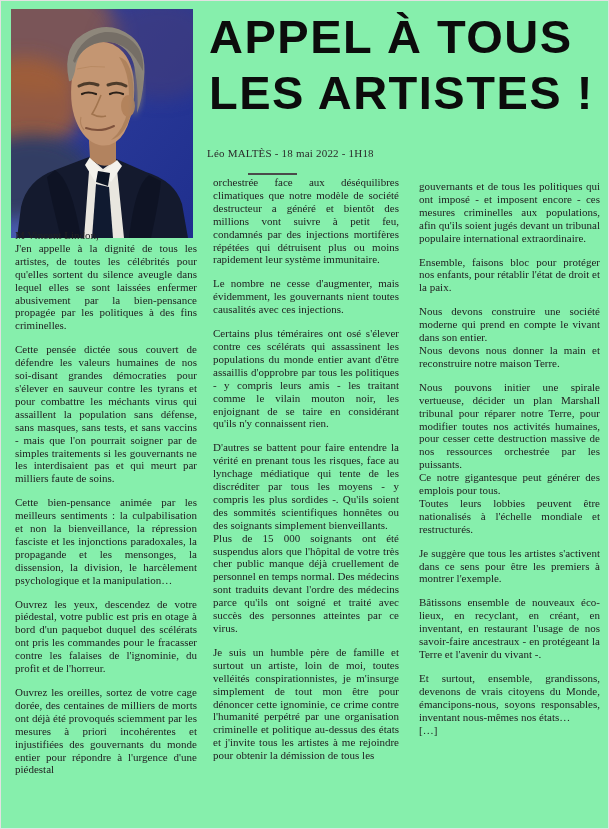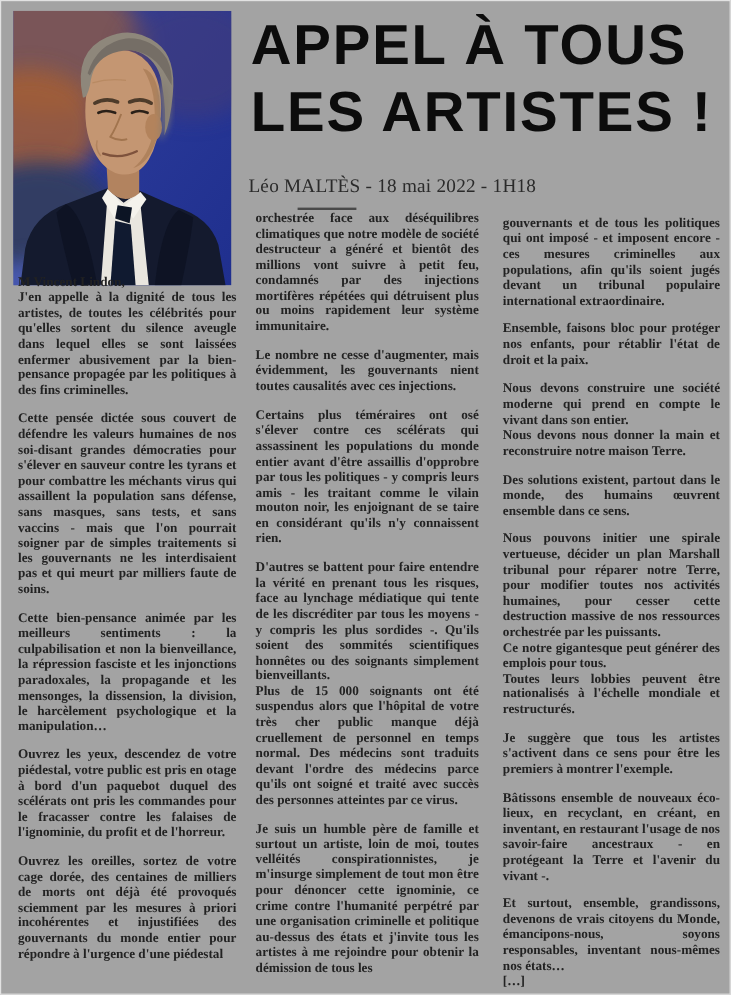--- a/index.html
+++ b/index.html
@@ -1,19 +1,19 @@
 <!DOCTYPE html>
 <html><head>
 <meta charset="utf-8">
 <style>
   html,body { margin:0; padding:0; background:#ffffff; }
   .page {
     position:relative;
     width:609px; height:829px;
-    background:#a3a3a3;
+    background:#86efac;
     border:1px solid #e2e2e2;
     box-sizing:border-box;
     overflow:hidden;
     font-family:"Liberation Serif", serif;
     color:#1d1d1d;
   }
   .photo {
     position:absolute; left:10px; top:8px;
     width:182px; height:229px;
     overflow:hidden;
@@ -25,36 +25,35 @@
     font-family:"Liberation Sans", sans-serif;
     font-weight:bold;
     font-size:47px;
     line-height:56px;
     letter-spacing:1.5px;
     color:#0c0c0c;
   }
   .title span { display:inline-block; white-space:nowrap; }
   .byline {
     position:absolute; left:206px; top:146px;
-    font-size:16px;
+    font-size:11px;
     color:#2a2a2a;
     letter-spacing:0.2px;
   }
   .byline-rule {
     position:absolute; left:247px; top:172px;
     width:49px; height:0;
     border-top:2px solid #4a4a4a;
   }
   .col {
     position:absolute;
     font-size:11px;
     line-height:12.9px;
     text-align:justify;
     color:#222222;
-    font-weight:bold;
   }
   .col p { margin:0; }
   .col p.gap { margin-top:11px; }
   .col-left  { left:14px;  top:228px; width:182px; }
   .col-mid   { left:212px; top:175px; width:186px; }
   .col-right { left:418px; top:179px; width:181px; }
 </style>
 </head>
 <body>
 
@@ -138,21 +137,20 @@
     <p class="gap">D'autres se battent pour faire entendre la vérité en prenant tous les risques, face au lynchage médiatique qui tente de les discréditer par tous les moyens - y compris les plus sordides -. Qu'ils soient des sommités scientifiques honnêtes ou des soignants simplement bienveillants.</p>
     <p>Plus de 15 000 soignants ont été suspendus alors que l'hôpital de votre très cher public manque déjà cruellement de personnel en temps normal. Des médecins sont traduits devant l'ordre des médecins parce qu'ils ont soigné et traité avec succès des personnes atteintes par ce virus.</p>
     <p class="gap">Je suis un humble père de famille et surtout un artiste, loin de moi, toutes velléités conspirationnistes, je m'insurge simplement de tout mon être pour dénoncer cette ignominie, ce crime contre l'humanité perpétré par une organisation criminelle et politique au-dessus des états et j'invite tous les artistes à me rejoindre pour obtenir la démission de tous les</p>
   </div>
 
   <div class="col col-right">
     <p>gouvernants et de tous les politiques qui ont imposé - et imposent encore - ces mesures criminelles aux populations, afin qu'ils soient jugés devant un tribunal populaire international extraordinaire.</p>
     <p class="gap">Ensemble, faisons bloc pour protéger nos enfants, pour rétablir l'état de droit et la paix.</p>
     <p class="gap">Nous devons construire une société moderne qui prend en compte le vivant dans son entier.</p>
     <p>Nous devons nous donner la main et reconstruire notre maison Terre.</p>
-    <p class="gap">Des solutions existent, partout dans le monde, des humains œuvrent ensemble dans ce sens.</p>
     <p class="gap">Nous pouvons initier une spirale vertueuse, décider un plan Marshall tribunal pour réparer notre Terre, pour modifier toutes nos activités humaines, pour cesser cette destruction massive de nos ressources orchestrée par les puissants.</p>
     <p>Ce notre gigantesque peut générer des emplois pour tous.</p>
     <p>Toutes leurs lobbies peuvent être nationalisés à l'échelle mondiale et restructurés.</p>
     <p class="gap">Je suggère que tous les artistes s'activent dans ce sens pour être les premiers à montrer l'exemple.</p>
     <p class="gap">Bâtissons ensemble de nouveaux éco-lieux, en recyclant, en créant, en inventant, en restaurant l'usage de nos savoir-faire ancestraux - en protégeant la Terre et l'avenir du vivant -.</p>
     <p class="gap">Et surtout, ensemble, grandissons, devenons de vrais citoyens du Monde, émancipons-nous, soyons responsables, inventant nous-mêmes nos états…</p>
     <p>[…]</p>
   </div>
 
 </div>

